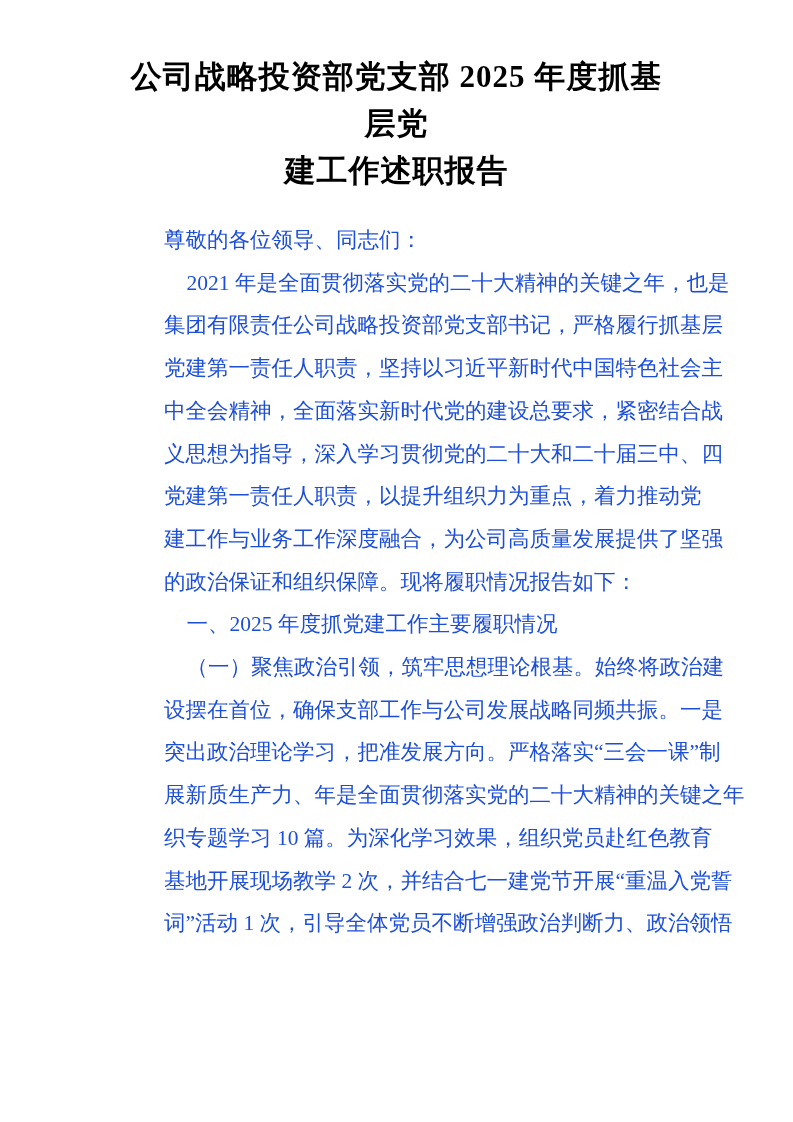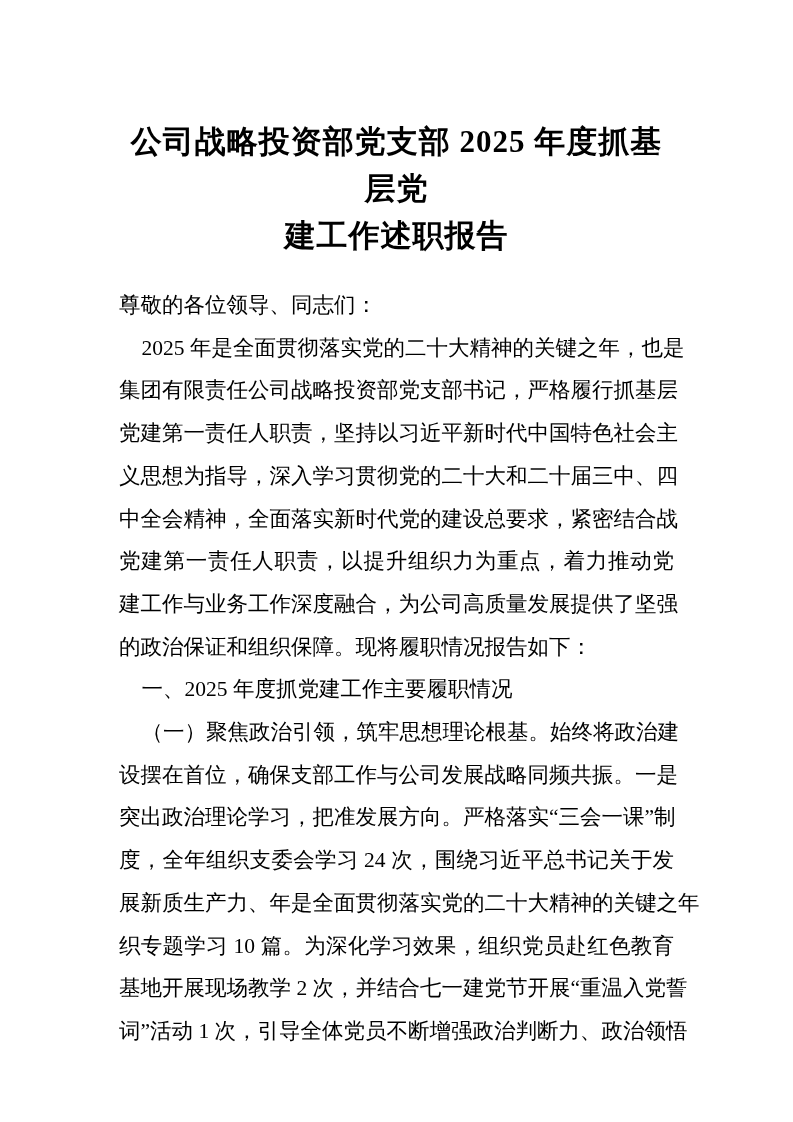--- a/index.html
+++ b/index.html
@@ -16,33 +16,34 @@
     font-family: "Liberation Serif", "DejaVu Serif", serif;
     color: #000000;
   }
   .content {
     position: absolute;
     left: 119px;
     top: 0;
     width: 555px;
   }
   .doc-title {
-    margin-top: 118px;
+    margin-top: 53px;
     font-size: 31px;
     line-height: 47px;
     font-weight: 900;
     text-align: center;
     letter-spacing: 1px;
     color: #000000;
   }
   .doc-body {
     margin-top: 25px;
     font-size: 21.5px;
     line-height: 42.7px;
-    color: #000000;
+    color: #1d4ed8;
+    margin-left: 45px;
   }
   .line {
     text-align: justify;
     text-align-last: justify;
     white-space: nowrap;
     width: 100%;
   }
   .line.last {
     text-align-last: left;
   }
@@ -55,32 +56,31 @@
 
 <div class="page">
   <div class="content">
     <div class="doc-title">
       <div>公司战略投资部党支部 2025 年度抓基层党</div>
       <div>建工作述职报告</div>
     </div>
     <div class="doc-body">
 
     <div class="line last">尊敬的各位领导、同志们：</div>
-        <div class="line indent">2025 年是全面贯彻落实党的二十大精神的关键之年，也是</div>
+        <div class="line indent">2021 年是全面贯彻落实党的二十大精神的关键之年，也是</div>
         <div class="line">集团有限责任公司战略投资部党支部书记，严格履行抓基层</div>
         <div class="line">党建第一责任人职责，坚持以习近平新时代中国特色社会主</div>
+        <div class="line">中全会精神，全面落实新时代党的建设总要求，紧密结合战</div>
         <div class="line">义思想为指导，深入学习贯彻党的二十大和二十届三中、四</div>
-        <div class="line">中全会精神，全面落实新时代党的建设总要求，紧密结合战</div>
         <div class="line">党建第一责任人职责，以提升组织力为重点，着力推动党</div>
         <div class="line">建工作与业务工作深度融合，为公司高质量发展提供了坚强</div>
         <div class="line last">的政治保证和组织保障。现将履职情况报告如下：</div>
         <div class="line indent last">一、2025 年度抓党建工作主要履职情况</div>
         <div class="line indent">（一）聚焦政治引领，筑牢思想理论根基。始终将政治建</div>
         <div class="line">设摆在首位，确保支部工作与公司发展战略同频共振。一是</div>
         <div class="line">突出政治理论学习，把准发展方向。严格落实“三会一课”制</div>
-        <div class="line">度，全年组织支委会学习 24 次，围绕习近平总书记关于发</div>
         <div class="line">展新质生产力、年是全面贯彻落实党的二十大精神的关键之年</div>
         <div class="line">织专题学习 10 篇。为深化学习效果，组织党员赴红色教育</div>
         <div class="line">基地开展现场教学 2 次，并结合七一建党节开展“重温入党誓</div>
         <div class="line">词”活动 1 次，引导全体党员不断增强政治判断力、政治领悟</div>
       </div>
   </div>
 </div>
 
 </body></html>

